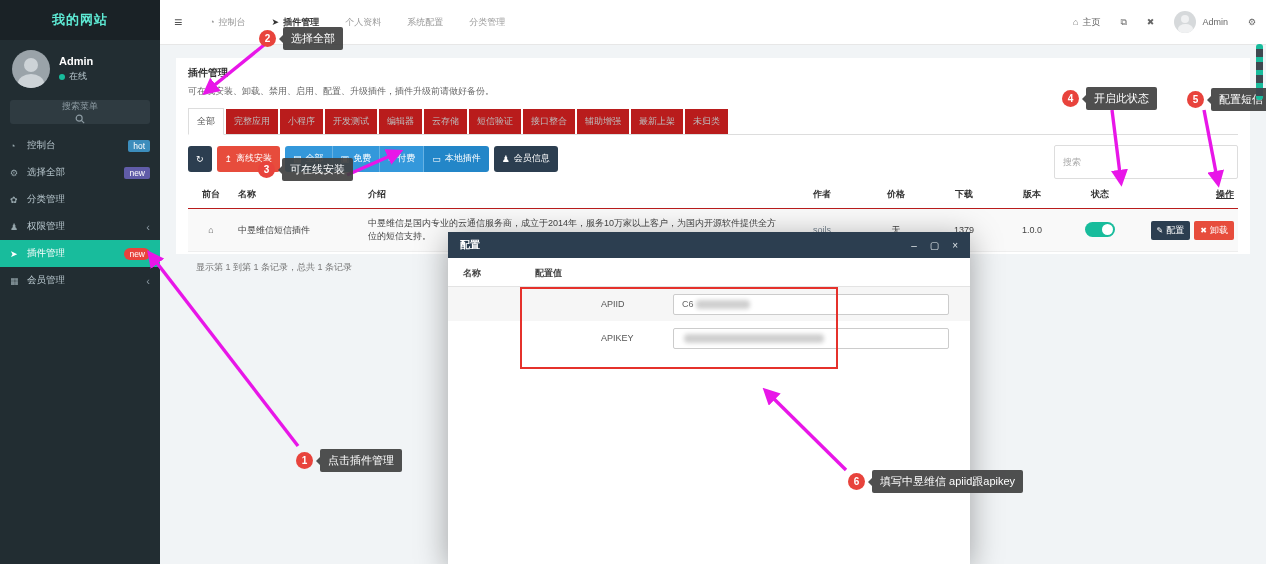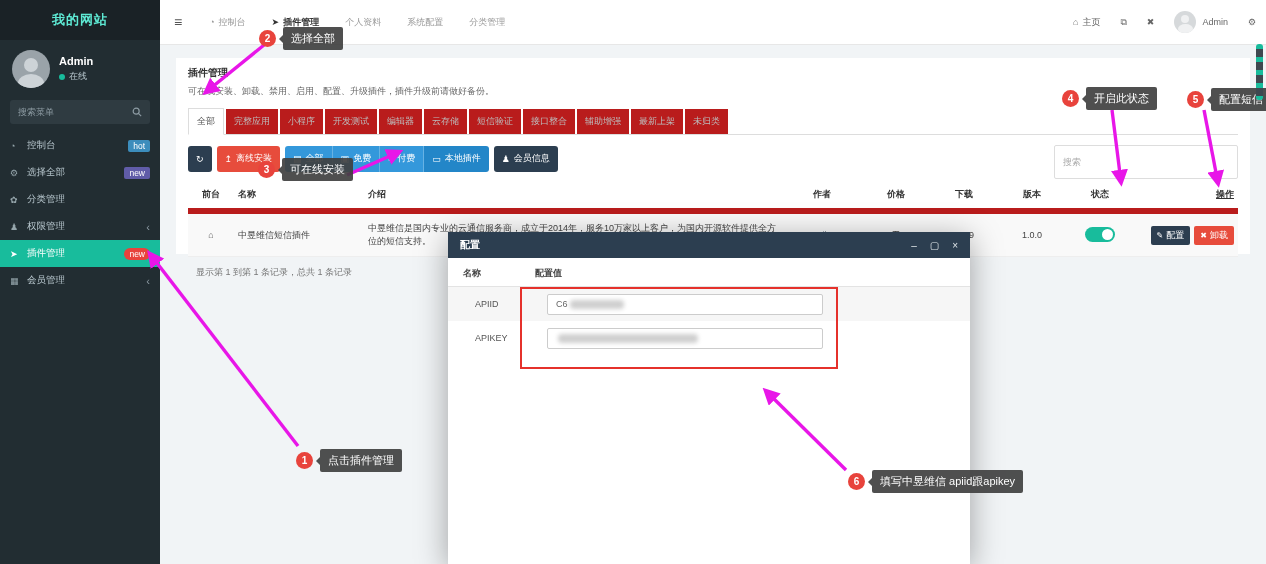--- a/index.html
+++ b/index.html
@@ -11,21 +11,21 @@
   .sidebar { position:absolute; left:0; top:0; width:160px; height:564px; background:#222d32; z-index:2; }
   .brand { height:40px; background:#1a2226; color:#5eead4; font-size:13px; display:flex; align-items:center; justify-content:center; letter-spacing:1px;font-weight:bold; }
   .userpanel { display:flex; align-items:center; padding:10px 12px 8px; }
   .avatar { width:38px; height:38px; border-radius:50%; background:#9aa3a9; position:relative; overflow:hidden; flex:none; }
   .avatar::before { content:""; position:absolute; left:50%; top:8px; width:14px; height:14px; margin-left:-7px; border-radius:50%; background:#cdd3d7; }
   .avatar::after { content:""; position:absolute; left:50%; top:24px; width:26px; height:18px; margin-left:-13px; border-radius:50%; background:#cdd3d7; }
   .uinfo { margin-left:9px; }
   .uname { color:#fff; font-size:11px; font-weight:bold; }
   .ustatus { color:#b8c7ce; font-size:9px; margin-top:3px; display:flex; align-items:center; }
   .dot { width:6px; height:6px; border-radius:50%; background:#18bc9c; margin-right:4px; }
-  .sidesearch { margin:4px 10px 8px; background:#2f3b41; border-radius:3px; height:24px; display:flex; align-items:center; padding:0 8px; color:#8d9ba3; }
+  .sidesearch { margin:4px 10px 8px; background:#2f3b41; border-radius:3px; height:24px; display:flex; align-items:center; padding:0 8px; color:#8d9ba3;flex-direction:column; }
   .sidesearch .ph { flex:1; }
   .menu { margin-top:4px; }
   .mitem { height:27px; display:flex; align-items:center; padding:0 10px; color:#b8c7ce; cursor:pointer; }
   .mitem .ic { width:17px; font-size:9px; color:#95a5ab; }
   .mitem.active { background:#18bc9c; color:#fff; }
   .mitem.active .ic { color:#fff; }
   .mlabel { flex:1; font-size:9.5px; }
   .badge { font-size:8.5px; color:#fff; padding:1px 5px; border-radius:2px; }
   .b-blue { background:#3c8dbc; }
   .b-purple { background:#605ca8; }
@@ -58,42 +58,42 @@
   .btn .ic { margin-right:4px; font-size:9px; }
   .btn-dark { background:#2c3e50; }
   .btn-red { background:#e74c3c; margin-left:5px; }
   .btngroup { display:flex; margin-left:5px; border-radius:3px; overflow:hidden; }
   .btngroup .btn { border-radius:0; background:#3498db; border-right:1px solid rgba(255,255,255,.25); }
   .btngroup .btn.pressed { background:#2386c8; }
   .btngroup .btn:last-child { border-right:none; }
   .btn-member { background:#2c3e50; margin-left:5px; }
   .tsearch { position:absolute; right:0; top:0; width:184px; height:26px; border:1px solid #ddd; border-radius:2px; background:#fff; color:#aaa; display:flex; align-items:center; padding:16px 8px; }
   table.grid { width:100%; border-collapse:collapse; margin-top:9px; }
-  .grid th { font-weight:bold; color:#333; text-align:center; padding:7px 4px; border-bottom:6px solid #b91c1c; white-space:nowrap; }
+  .grid th { font-weight:bold; color:#333; text-align:center; padding:7px 4px; border-bottom:1px solid #b91c1c; white-space:nowrap; }
   .grid td { padding:8px 4px; text-align:center; border-bottom:1px solid #eee; background:#f9f9f9; }
   .grid th.l, .grid td.l { text-align:left; }
   .grid th.r, .grid td.r { text-align:right;text-decoration:underline; }
   .author { color:#76838f; }
   .toggle { width:30px; height:15px; border-radius:8px; background:#18bc9c; position:relative; display:inline-block; cursor:pointer; }
   .toggle::after { content:""; position:absolute; right:2px; top:2px; width:11px; height:11px; border-radius:50%; background:#fff; }
   .act { display:flex; gap:4px; justify-content:flex-end; }
   .abtn { height:19px; display:flex; align-items:center; padding:0 6px; border-radius:2px; color:#fff; cursor:pointer; }
   .abtn .ic { margin-right:3px; font-size:8px; }
   .abtn-dark { background:#2c3e50; }
   .abtn-red { background:#e74c3c; }
   .record { margin-top:9px; color:#777;margin-left:8px; }
 
   
   .modal { position:absolute; left:448px; top:232px; width:522px; height:332px; background:#fff; box-shadow:0 6px 30px rgba(0,0,0,.35); z-index:20; }
   .mhead { height:26px; background:#2c3e50; display:flex; align-items:center; padding:0 12px; }
   .mtitle { color:#fff; font-size:10px; font-weight:bold; flex:1; }
   .mctrl { color:#dfe6e9; font-size:10px; margin-left:13px; cursor:pointer; }
   .mcols { display:flex; padding:9px 15px 6px; border-bottom:1px solid #e3e3e3; font-weight:bold; color:#444; }
   .mcol-name { width:72px; }
-  .m-row { display:flex; align-items:center; height:34px; padding:0 27px; }
+  .m-row { display:flex; align-items:center; height:34px; padding:0 21px;justify-content:flex-end; }
   .m-row.striped { background:#f6f6f6; }
   .m-label { width:72px; color:#555; }
   .m-input { width:276px; height:21px; border:1px solid #ccc; border-radius:2px; background:#fff; display:flex; align-items:center; padding:0 8px; color:#666; }
   .mask { display:inline-block; height:9px; border-radius:4px; background:#cfcfcf; filter:blur(2px); margin-left:2px; }
 
   
   .redrect { position:absolute; left:520px; top:287px; width:318px; height:82px; border:2px solid #e5312b; z-index:28; pointer-events:none; }
   .arrows { position:absolute; left:0; top:0; z-index:26; pointer-events:none; }
   .ann { position:absolute; display:flex; align-items:center; z-index:30; }
   .ann-num { width:17px; height:17px; border-radius:50%; background:#e8433c; color:#fff; font-size:10px; font-weight:bold; display:flex; align-items:center; justify-content:center; flex:none; }

